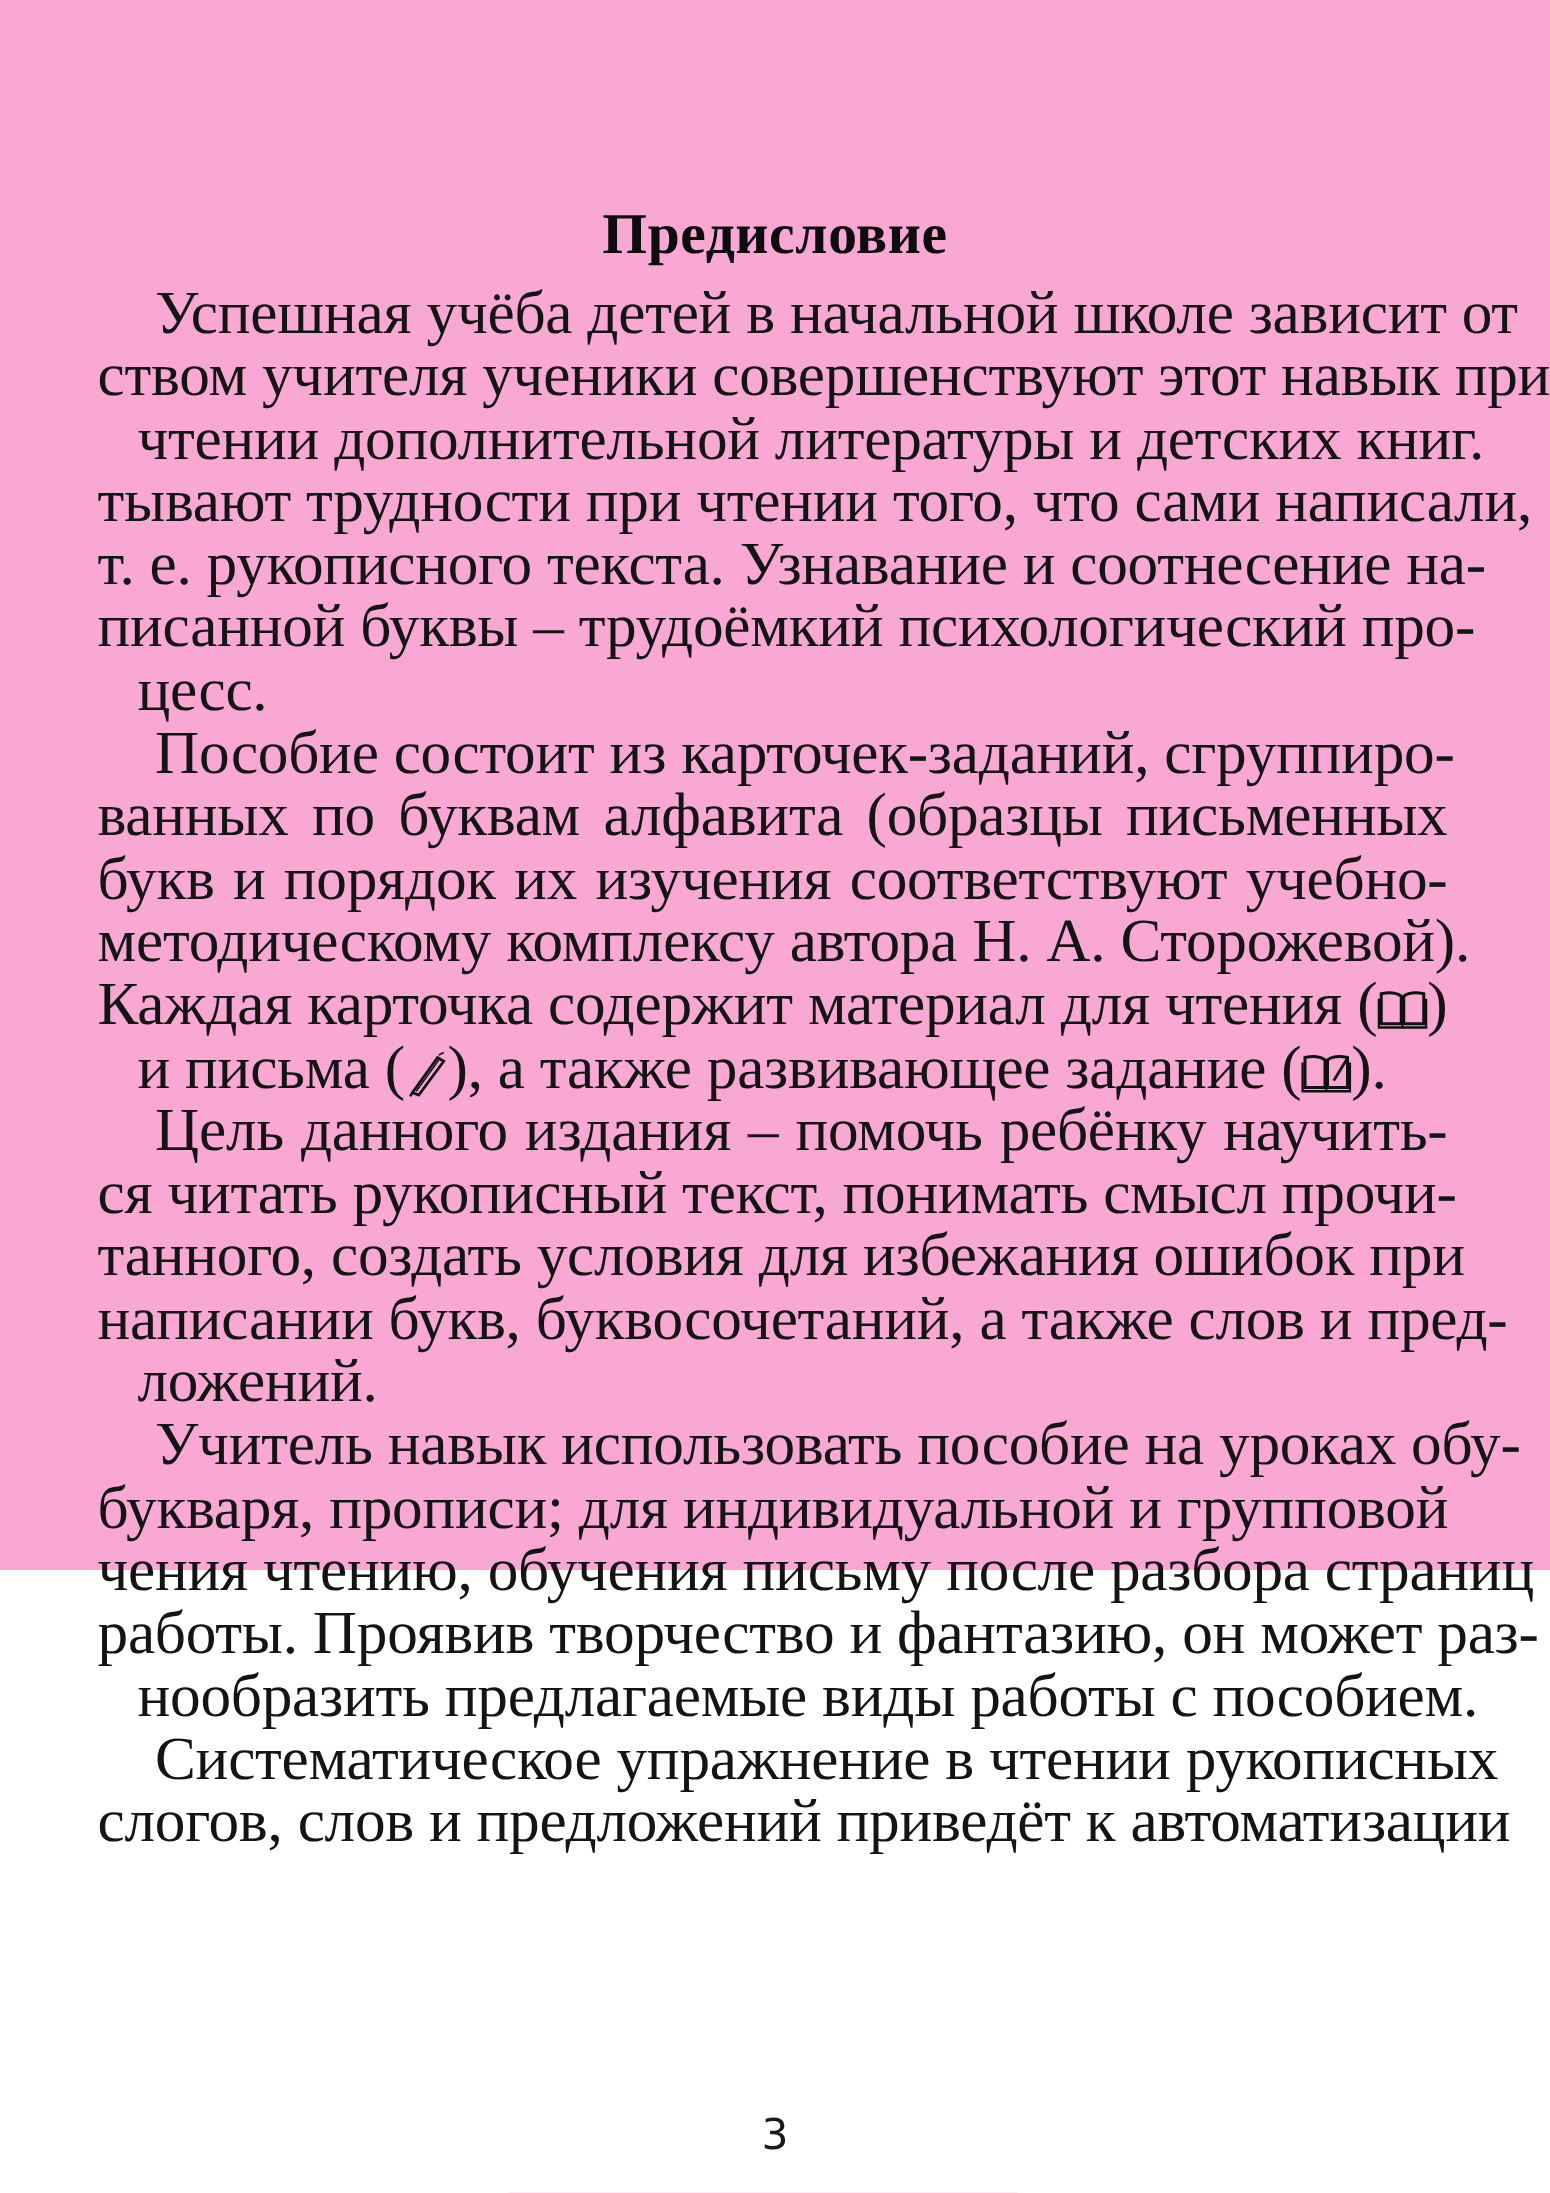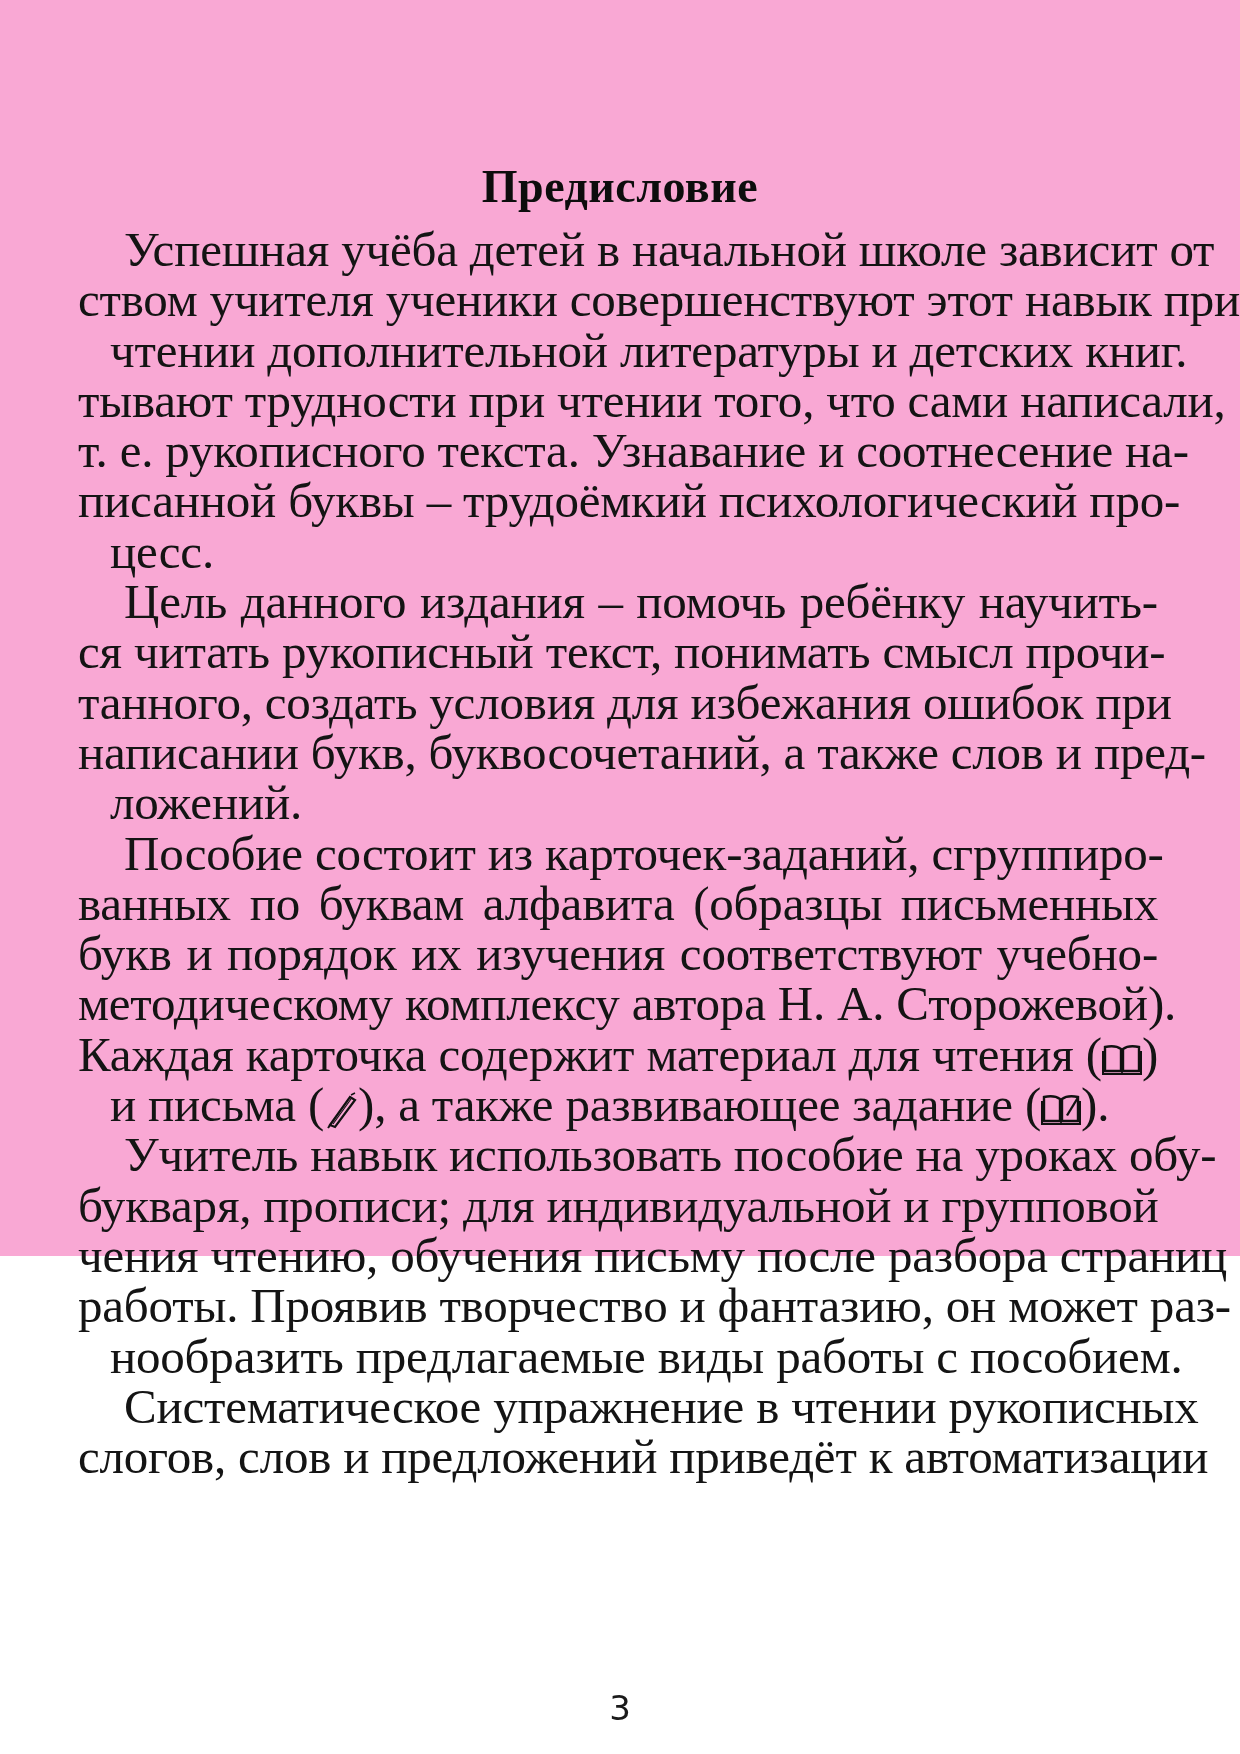--- a/index.html
+++ b/index.html
@@ -98,28 +98,20 @@
     </div>
 
     <div class="paragraph">
       <span class="line">тывают трудности при чтении того, что сами написали,</span>
       <span class="line">т. е. рукописного текста. Узнавание и соотнесение на-</span>
       <span class="line">писанной буквы – трудоёмкий психологический про-</span>
       <span class="line last">цесс.</span>
     </div>
 
     <div class="paragraph">
-      <span class="line first">Цель данного издания – помочь ребёнку научить-</span>
-      <span class="line">ся читать рукописный текст, понимать смысл прочи-</span>
-      <span class="line">танного, создать условия для избежания ошибок при</span>
-      <span class="line">написании букв, буквосочетаний, а также слов и пред-</span>
-      <span class="line last">ложений.</span>
-    </div>
-
-    <div class="paragraph">
       <span class="line first">Пособие состоит из карточек-заданий, сгруппиро-</span>
       <span class="line">ванных по буквам алфавита (образцы письменных</span>
       <span class="line">букв и порядок их изучения соответствуют учебно-</span>
       <span class="line">методическому комплексу автора Н. А. Сторожевой).</span>
       <span class="line"><span>Каждая карточка содержит материал для чтения (</span><span class="icon"><svg viewBox="0 0 40 34" xmlns="http://www.w3.org/2000/svg">
             <path d="M3 4 L3 28 L19 28 L19 6 C15 3 8 3 3 4 Z" fill="none" stroke="#111" stroke-width="2.4"></path>
             <path d="M37 4 L37 28 L21 28 L21 6 C25 3 32 3 37 4 Z" fill="none" stroke="#111" stroke-width="2.4"></path>
             <path d="M1 8 L1 31 L39 31 L39 8" fill="none" stroke="#111" stroke-width="2"></path>
             <line x1="20" y1="6" x2="20" y2="31" stroke="#111" stroke-width="1.6"></line>
           </svg></span><span>)</span></span>
@@ -131,20 +123,28 @@
           </svg></span><span>), а также развивающее задание (</span><span class="icon"><svg viewBox="0 0 40 34" xmlns="http://www.w3.org/2000/svg">
             <path d="M3 4 L3 28 L19 28 L19 6 C15 3 8 3 3 4 Z" fill="none" stroke="#111" stroke-width="2.4"></path>
             <path d="M37 4 L37 28 L21 28 L21 6 C25 3 32 3 37 4 Z" fill="none" stroke="#111" stroke-width="2.4"></path>
             <path d="M1 8 L1 31 L39 31 L39 8" fill="none" stroke="#111" stroke-width="2"></path>
             <line x1="20" y1="6" x2="20" y2="31" stroke="#111" stroke-width="1.6"></line>
             <path d="M25 22 L36 4 L38 5 L27 23 Z" fill="#111"></path>
           </svg></span><span>).</span></span>
     </div>
 
     <div class="paragraph">
+      <span class="line first">Цель данного издания – помочь ребёнку научить-</span>
+      <span class="line">ся читать рукописный текст, понимать смысл прочи-</span>
+      <span class="line">танного, создать условия для избежания ошибок при</span>
+      <span class="line">написании букв, буквосочетаний, а также слов и пред-</span>
+      <span class="line last">ложений.</span>
+    </div>
+
+    <div class="paragraph">
       <span class="line first">Учитель навык использовать пособие на уроках обу-</span>
       <span class="line">букваря, прописи; для индивидуальной и групповой</span>
       <span class="line">чения чтению, обучения письму после разбора страниц</span>
       <span class="line">работы. Проявив творчество и фантазию, он может раз-</span>
       <span class="line last">нообразить предлагаемые виды работы с пособием.</span>
     </div>
 
     <div class="paragraph">
       <span class="line first">Систематическое упражнение в чтении рукописных</span>
       <span class="line">слогов, слов и предложений приведёт к автоматизации</span>

